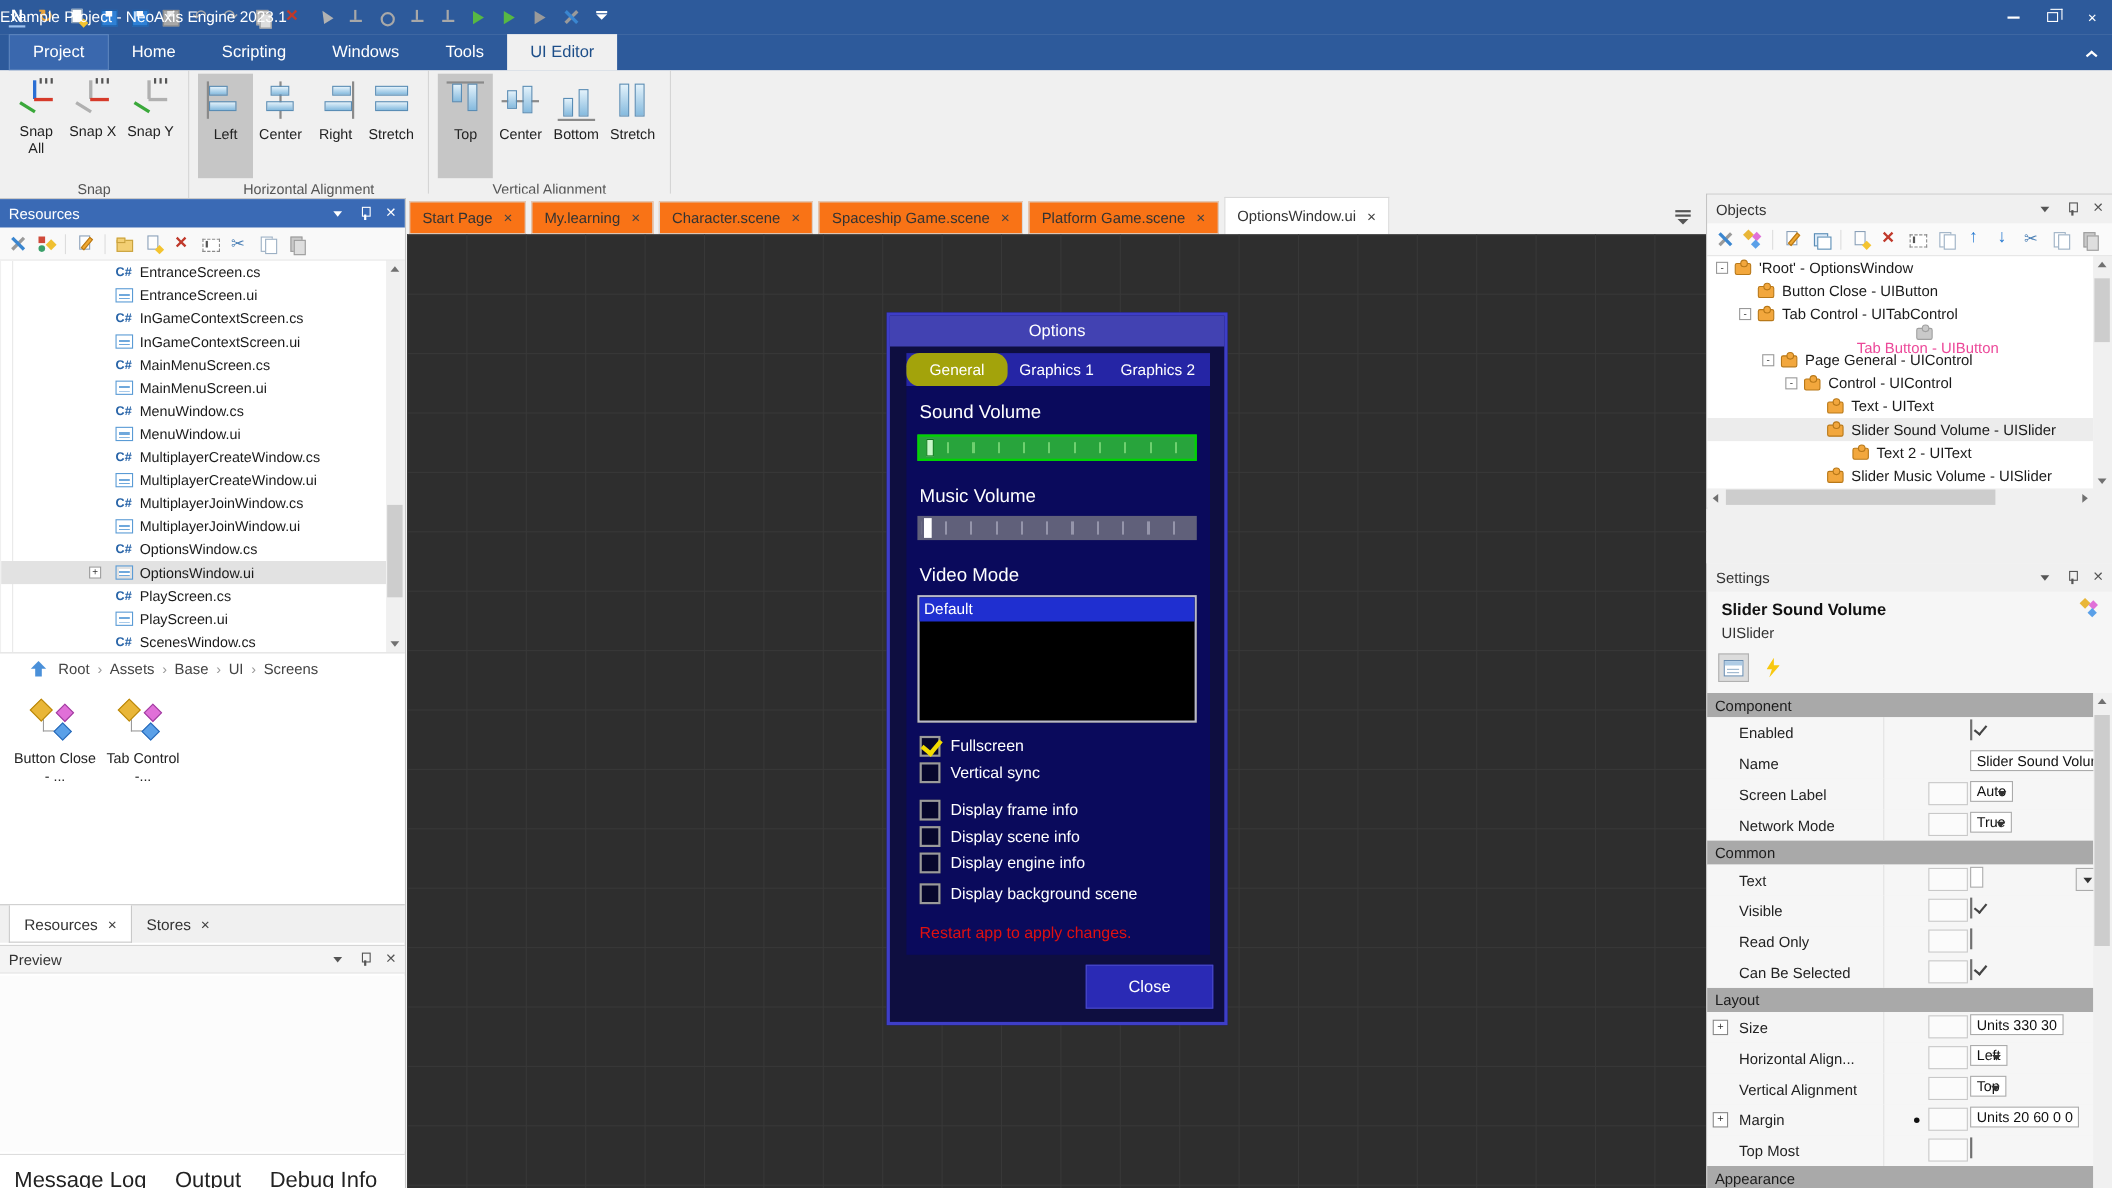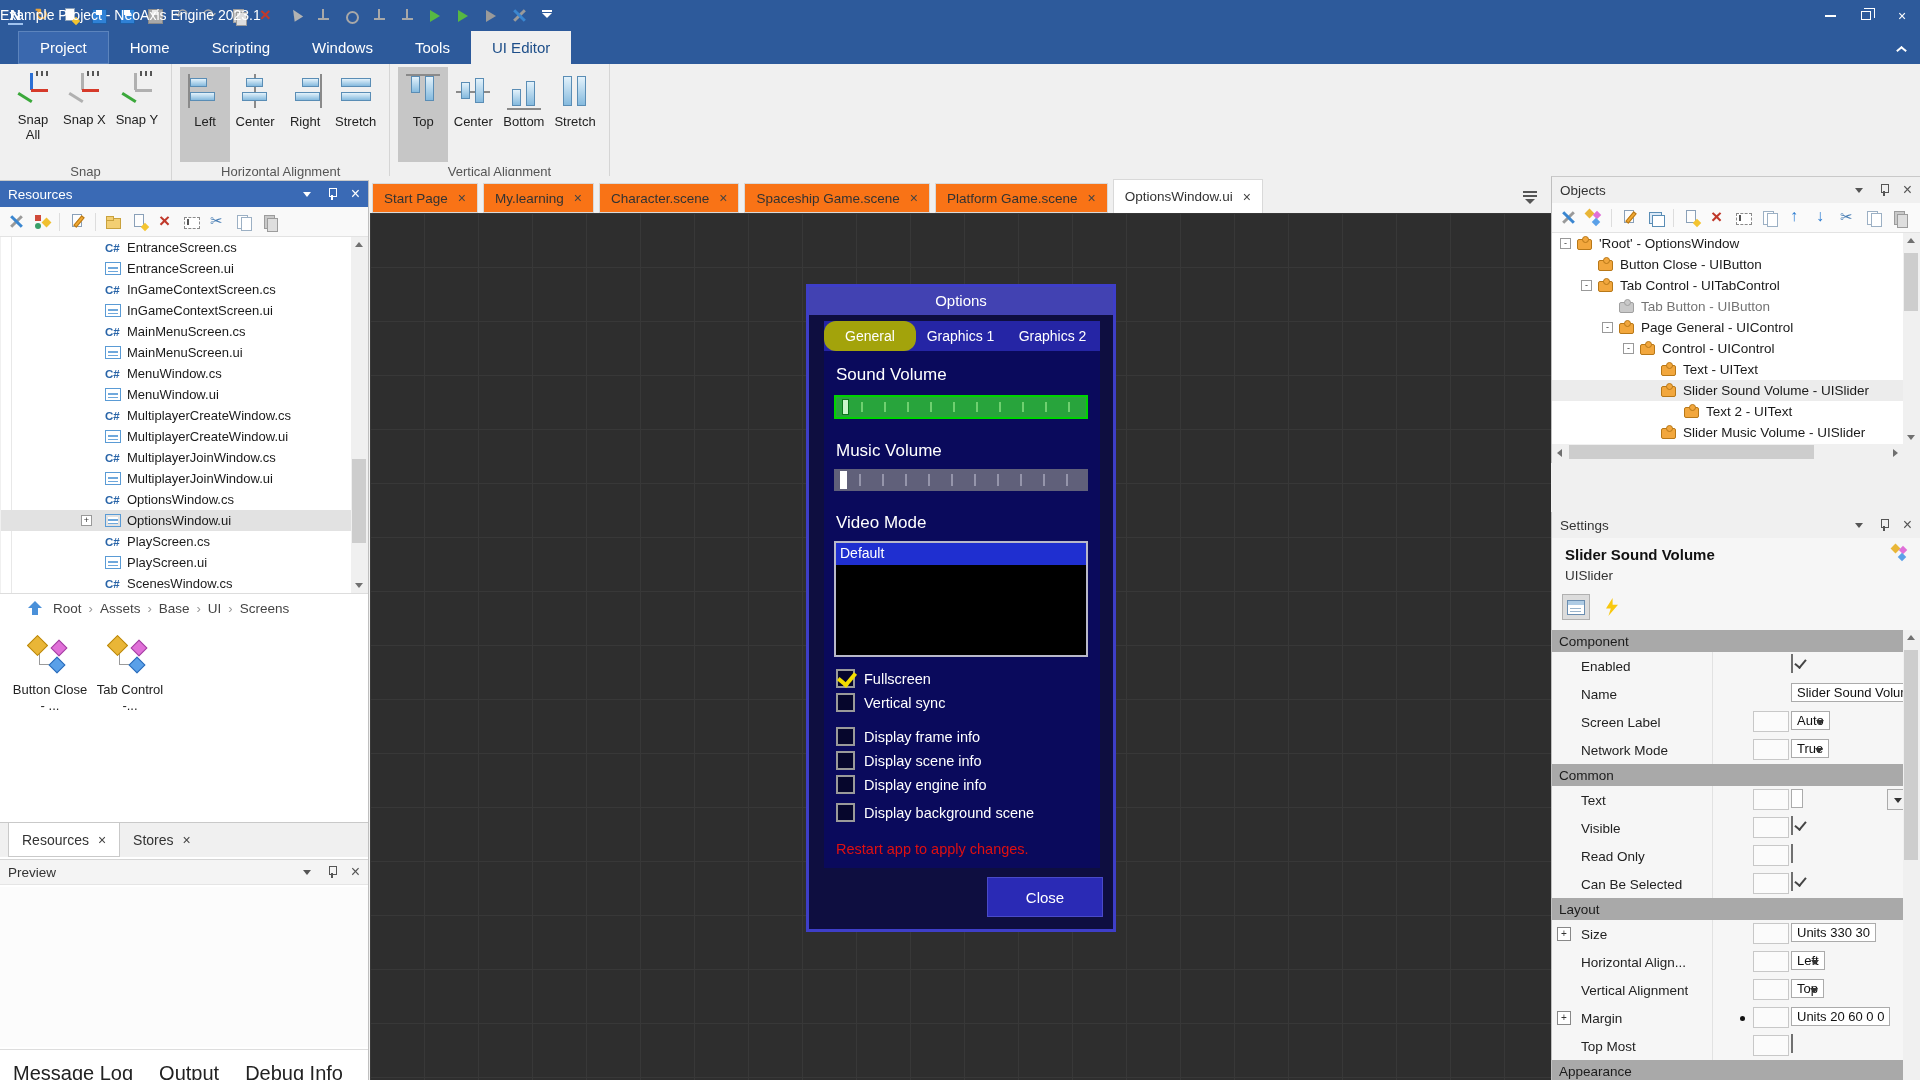--- a/index.html
+++ b/index.html
@@ -71,21 +71,21 @@
   .p-pin { position:relative; width:10px; height:14px; margin:0 8px; }
   .p-pin::before { content:""; position:absolute; left:2px; top:1px; width:6px; height:7px; border:1.5px solid #555; }
   .p-pin::after { content:""; position:absolute; left:4.5px; top:8px; width:1.5px; height:5px; background:#555; }
   .p-close { color:#555; font-size:16px; margin-left:6px; }
   .white .p-caret { border-top-color:#fff; }
   .white .p-pin::before { border-color:#fff; }
   .white .p-pin::after { background:#fff; }
   .white .p-close { color:#fff; }
 
   
-  .menubar { position:absolute; left:0; top:31px; width:1920px; height:33px; background:#2d5a9b; display:flex; align-items:stretch; padding-left:18px; }
+  .menubar { position:absolute; left:0; top:31px; width:1920px; height:33px; background:#2d5a9b; display:flex; align-items:stretch; padding-left:8px; }
   .menu-tab { color:#fff; font-size:15px; padding:0 21px; display:flex; align-items:center; }
   .menu-tab.highlight { background:#3a68ae; border:1px solid #5c84bd; }
   .menu-tab.active { background:#f0f0f0; color:#1d4e89; }
   .menu-collapse { position:absolute; right:14px; top:12px; width:10px; height:6px; }
   .menu-collapse::before { content:""; position:absolute; left:0; top:5px; width:7px; height:2px; background:#fff; transform:rotate(-40deg); }
   .menu-collapse::after { content:""; position:absolute; left:4px; top:5px; width:7px; height:2px; background:#fff; transform:rotate(40deg); }
 
   
   .ribbon { position:absolute; left:0; top:64px; width:1920px; height:116px; background:#f0f0f0; display:flex; }
   .ribbon-group { position:relative; border-right:1px solid #d5d5d5; padding:3px 8px 18px; display:flex; }
@@ -175,21 +175,21 @@
   .dlg-warning { position:absolute; left:12px; top:490px; color:#e01010; font-size:14.5px; }
   .dlg-close { position:absolute; left:178px; top:590px; width:116px; height:40px; background:#2a2ab5; border:1px solid #4a4ac8; color:#fff; font-size:15px; display:flex; align-items:center; justify-content:center; }
 
   
   .objects-panel { position:absolute; right:0; top:176px; width:369px; height:287px; background:#f0f0f0; border-left:1px solid #bfbfbf; border-top:1px solid #c9c9c9; }
   .obj-title { top:0; background:#f0f0f0; color:#333; }
   .obj-toolbar { position:absolute; left:0; top:26px; right:0; height:30px; background:#fafafa; border-bottom:1px solid #e3e3e3; display:flex; align-items:center; gap:9px; padding:0 7px; }
   .obj-tree { position:absolute; left:0; top:56px; right:17px; height:212px; background:#fff; overflow:hidden; }
   .otr { position:relative; height:21px; display:flex; align-items:center; font-size:13.5px; color:#1a1a1a; white-space:nowrap; }
   .otr.selected { background:#ececec; }
-  .otr.grayed { color:#737373; }
+  .otr.grayed { color:#ec4899;flex-direction:column; }
   .otr .expander { width:11px; height:11px; background:#fff; border:1px solid #999; font-size:9px; line-height:9px; text-align:center; color:#333; margin-right:6px; flex:none; }
   .otr .noexp { width:17px; flex:none; }
   .puz { position:relative; width:15px; height:11px; background:#f2a73d; border:1px solid #b87818; border-radius:2px; margin:2px 7px 0 0; flex:none; }
   .puz::before { content:""; position:absolute; left:4px; top:-4px; width:5px; height:5px; background:#f2a73d; border:1px solid #b87818; border-radius:50%; }
   .otr.grayed .puz, .otr.grayed .puz::before { background:#c9c9c9; border-color:#a0a0a0; }
 
   .settings-panel { position:absolute; right:0; top:466px; width:369px; height:614px; background:#f6f6f6; border-left:1px solid #bfbfbf;margin-top:46px; }
   .set-title { top:0; background:#f0f0f0; color:#333; }
   .set-name { position:absolute; left:13px; top:34px; font-size:15px; font-weight:bold; color:#111; }
   .set-type { position:absolute; left:13px; top:56px; font-size:13.5px; color:#333; }

